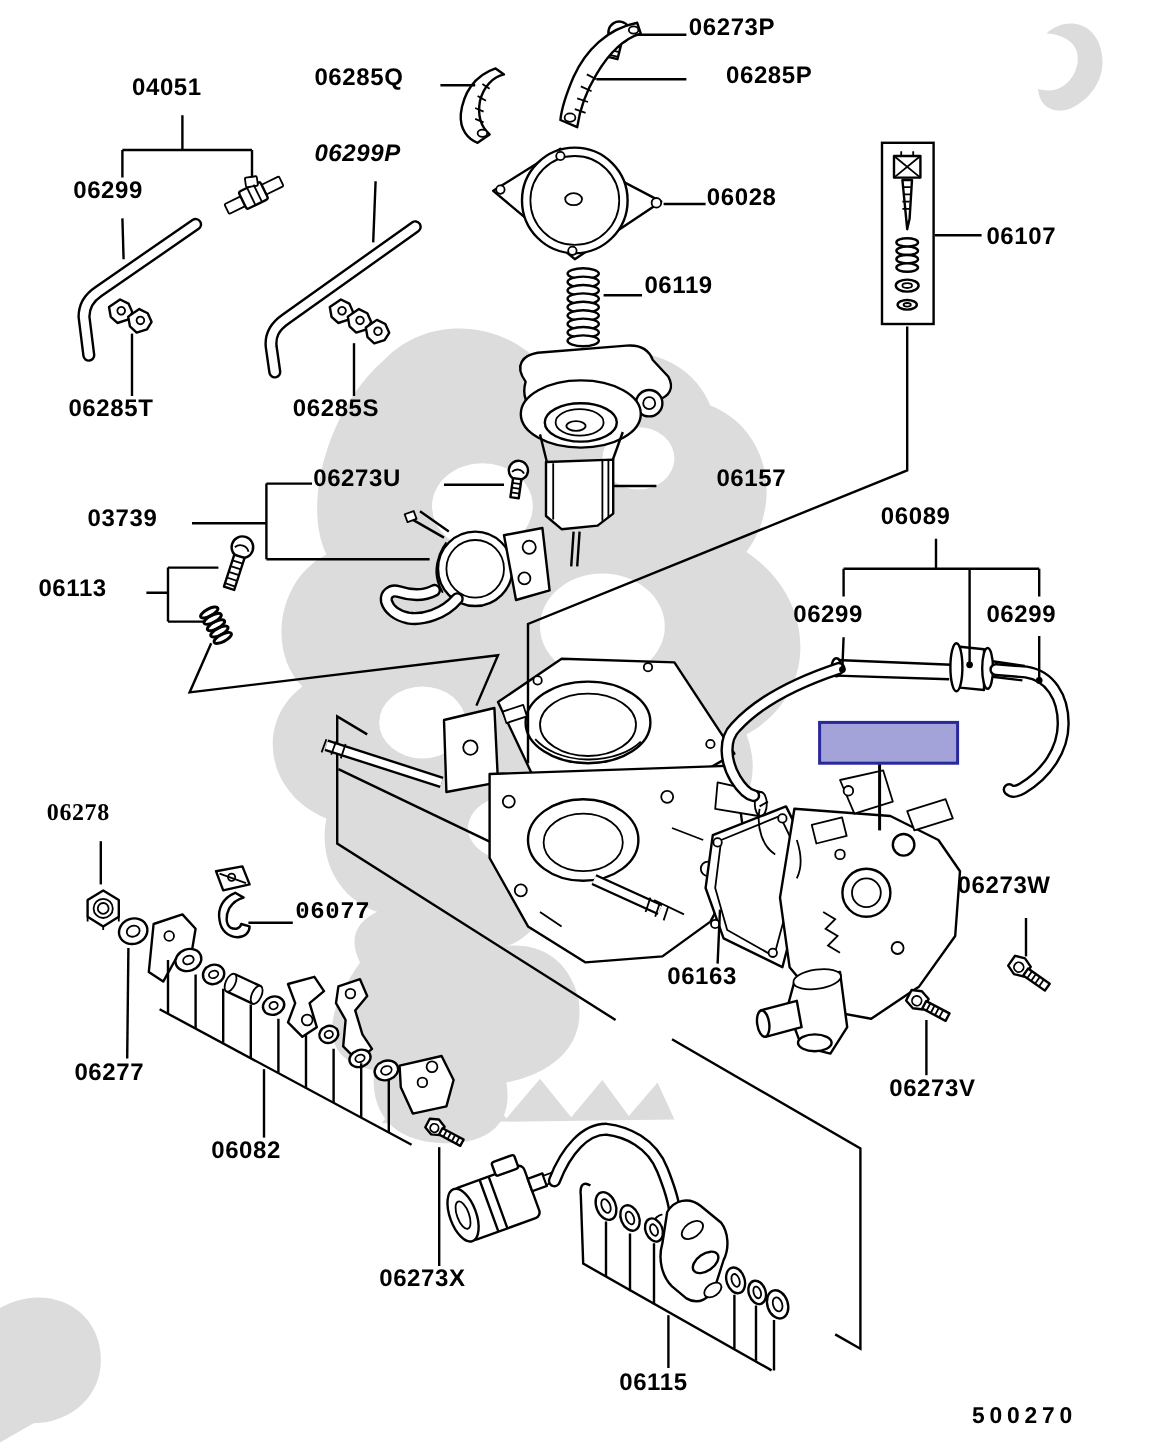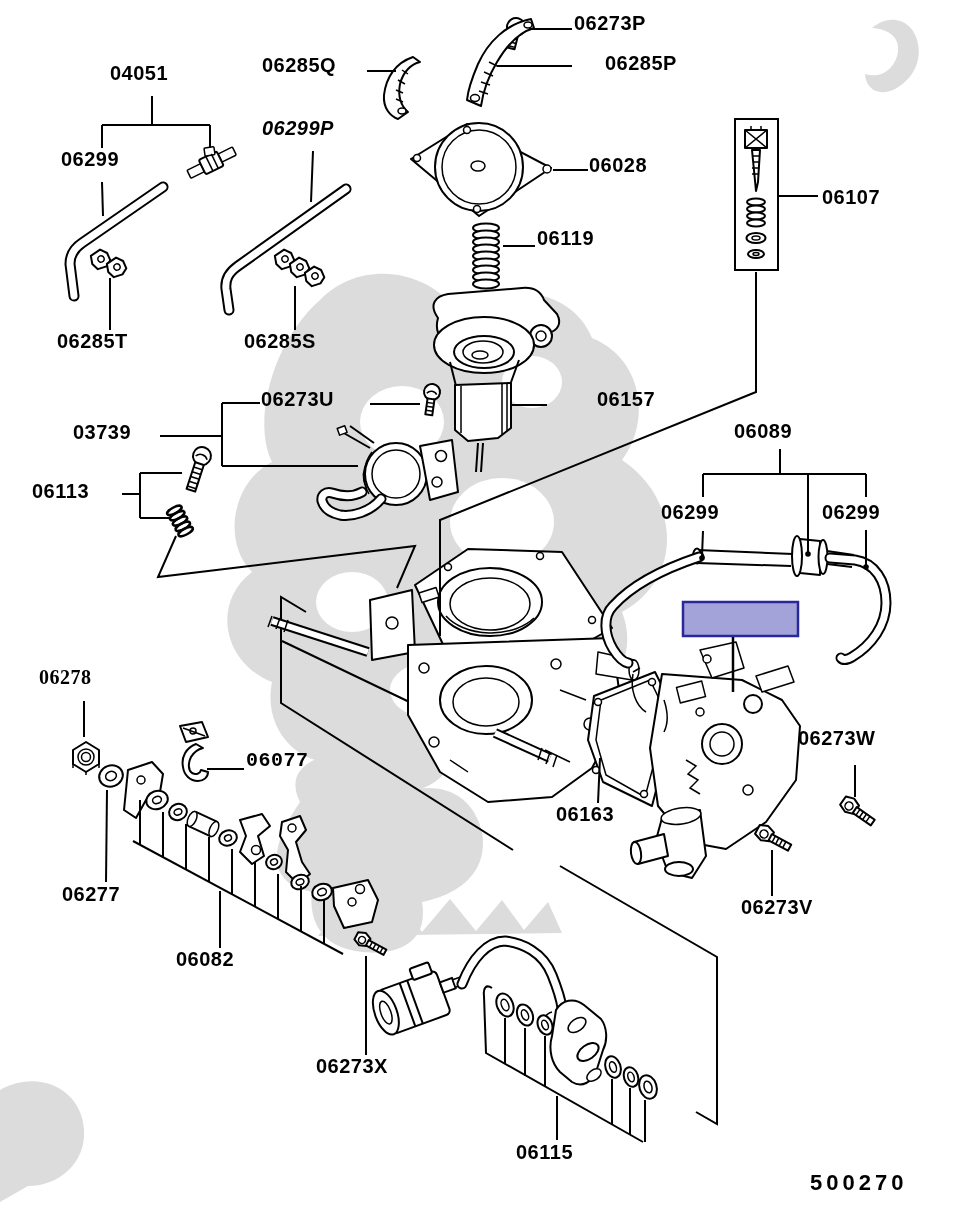--- a/index.html
+++ b/index.html
@@ -1,21 +1,21 @@
 <!DOCTYPE html>
 <html><head>
 <meta charset="utf-8">
 <style>
   html,body{margin:0;padding:0;background:#fff;}
   .stage{position:relative;width:960px;height:1210px;background:#fff;overflow:hidden;
          font-family:"Liberation Sans",sans-serif;}
   .stage svg{position:absolute;left:0;top:0;}
   .plabel{position:absolute;font-weight:700;font-size:20px;line-height:1.1;
           letter-spacing:0.5px;color:#000;white-space:nowrap;}
-  .code{position:absolute;font-weight:600;font-size:22px;letter-spacing:4px;color:#000;}
+  .code{position:absolute;font-weight:600;font-size:19px;letter-spacing:4px;color:#000;}
   
   .ln{fill:none;stroke:#000;stroke-width:2;}
   .ln25{fill:none;stroke:#000;stroke-width:2.5;}
   .pt{fill:#fff;stroke:#000;stroke-width:2;stroke-linejoin:round;}
   .pt15{fill:#fff;stroke:#000;stroke-width:1.5;stroke-linejoin:round;}
   .tubeO{fill:none;stroke:#000;stroke-width:11;stroke-linecap:round;stroke-linejoin:round;}
   .tubeI{fill:none;stroke:#fff;stroke-width:7;stroke-linecap:round;stroke-linejoin:round;}
   .rodO{fill:none;stroke:#000;stroke-width:10;stroke-linecap:butt;}
   .rodI{fill:none;stroke:#fff;stroke-width:6;stroke-linecap:butt;}
   .thin{fill:none;stroke:#000;stroke-width:1.5;}

